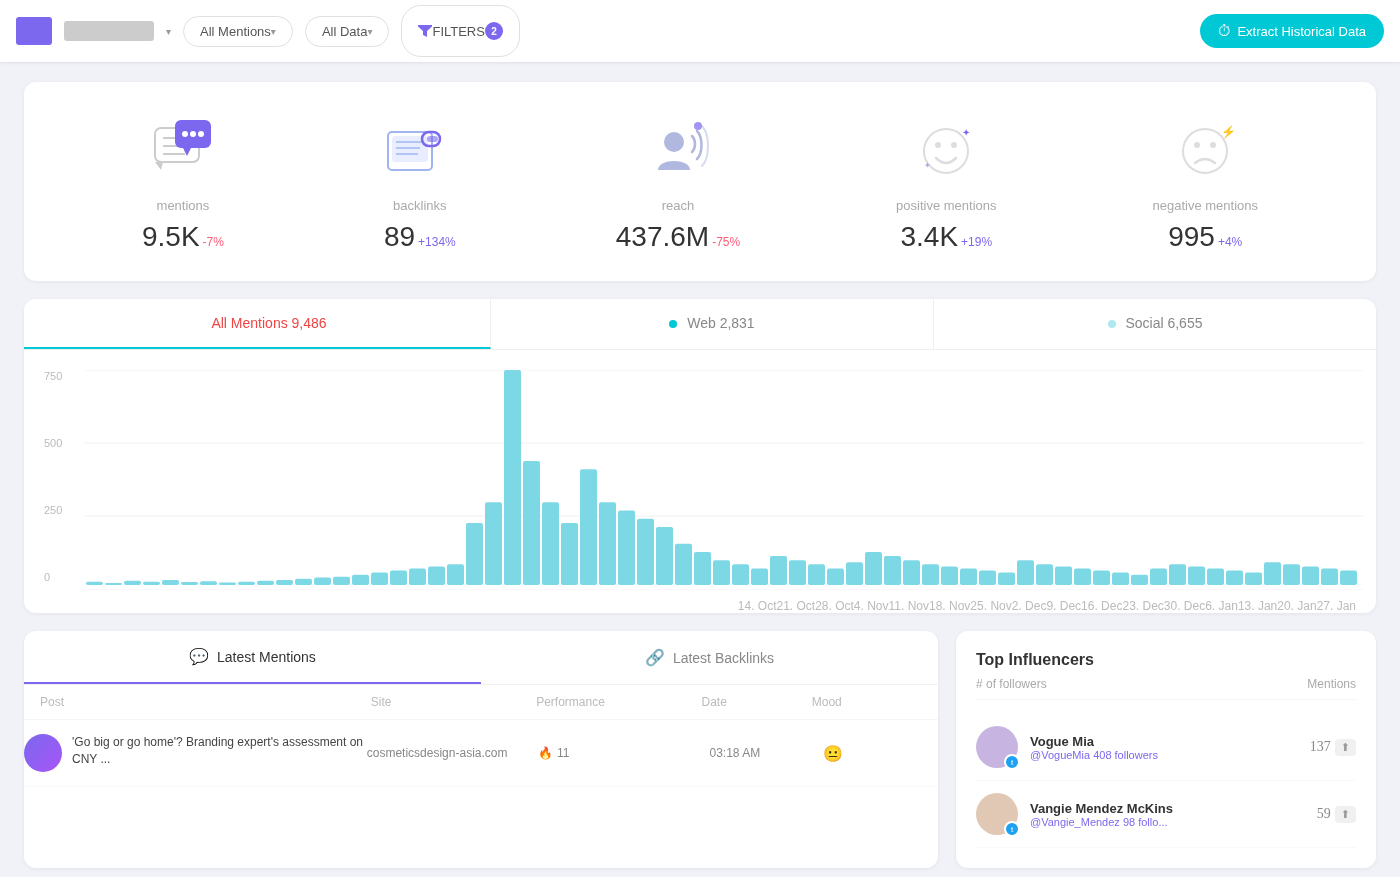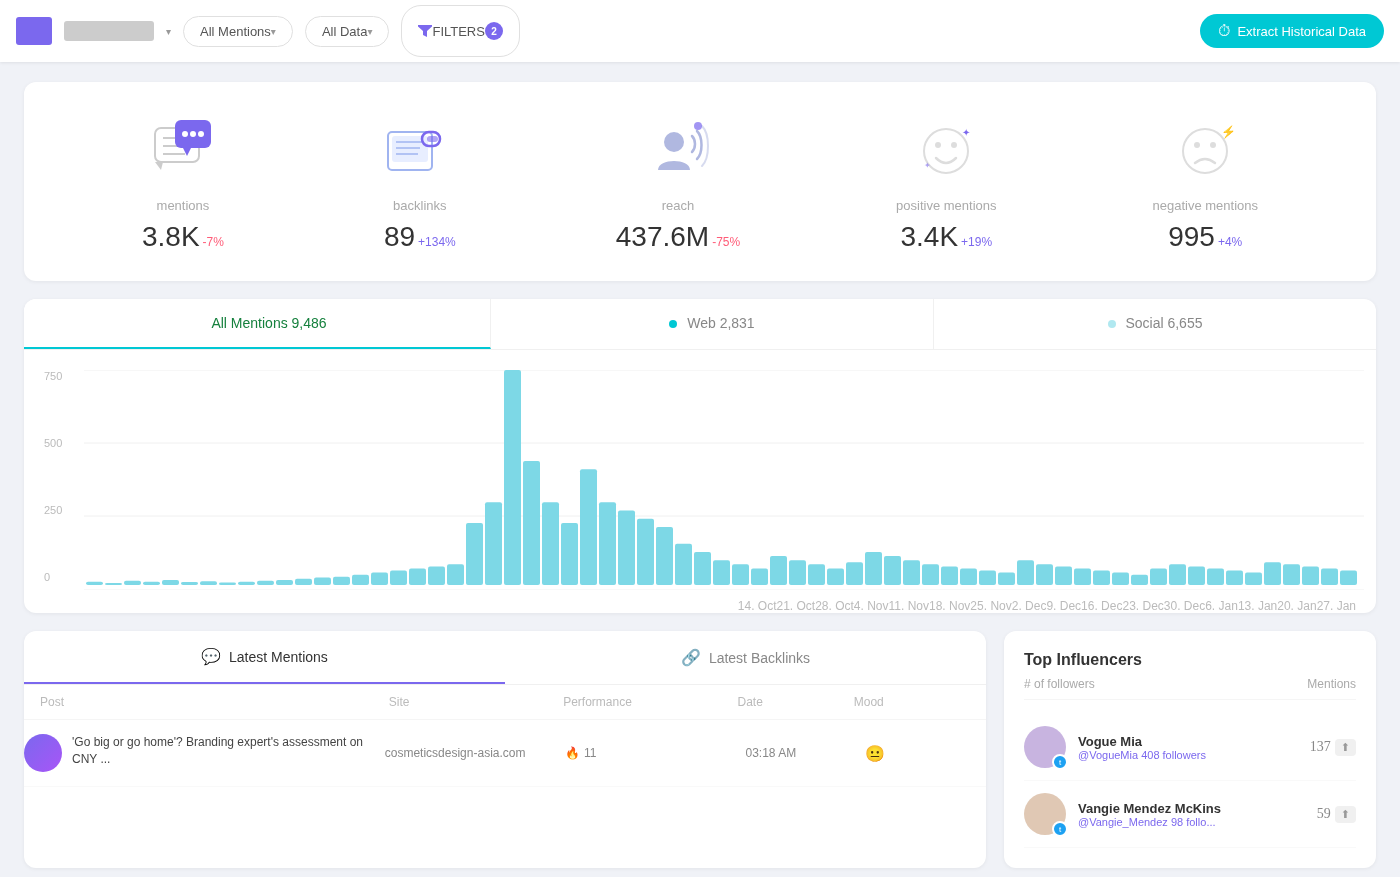--- a/index.html
+++ b/index.html
@@ -159,21 +159,21 @@
       flex: 1;
       padding: 16px 20px;
       font-size: 14px;
       color: #888;
       text-align: center;
       cursor: pointer;
       border-right: 1px solid #f0f0f0;
     }
     .chart-tab:last-child { border-right: none; }
     .chart-tab.active {
-      color: #15803d;
+      color: #ef4444;
       font-weight: 500;
       border-bottom: 2px solid #00c8d4;
       background: #fff;
       padding-left: 44px;
     }
     .chart-tab .dot {
       display: inline-block;
       width: 8px; height: 8px;
       border-radius: 50%;
       margin-right: 6px;
@@ -273,21 +273,21 @@
     .post-text {
       font-size: 12px;
       color: #444;
       line-height: 1.4;
     }
     .perf-value { display: flex; align-items: center; gap: 4px; font-size: 12px; color: #888; }
     .mood-icon { font-size: 16px; color: #ffcc00; }
 
     
     .influencers-card {
-      width: 372px;
+      width: 420px;
       background: #fff;
       border-radius: 12px;
       box-shadow: 0 1px 4px rgba(0,0,0,0.06);
       padding: 20px;
     }
     .influencers-title {
       font-size: 16px;
       font-weight: 600;
       color: #333;
       margin-bottom: 8px;
@@ -385,21 +385,21 @@
 
           <rect x="28" y="2" width="36" height="28" rx="6" fill="#7b68ee"></rect>
           <circle cx="38" cy="16" r="3" fill="#fff"></circle>
           <circle cx="46" cy="16" r="3" fill="#fff"></circle>
           <circle cx="54" cy="16" r="3" fill="#fff"></circle>
           <polygon points="36,30 44,30 40,38" fill="#7b68ee"></polygon>
         </svg>
       </div>
       <span class="stat-label">mentions</span>
       <div class="stat-value">
-        <span>3.8K</span>
+        <span>9.5K</span>
           <span class="stat-change-neg">-7%</span>
       </div>
     </div>
 
     <div class="stat-item">
       <div class="stat-icon-area">
         <svg width="72" height="65" viewBox="0 0 72 65">
           <rect x="4" y="14" width="44" height="38" rx="4" fill="none" stroke="#a0b4f0" stroke-width="2"></rect>
           <rect x="8" y="18" width="36" height="26" rx="3" fill="#e8eeff"></rect>
           <line x1="12" y1="24" x2="40" y2="24" stroke="#a0b4f0" stroke-width="1.5"></line>

